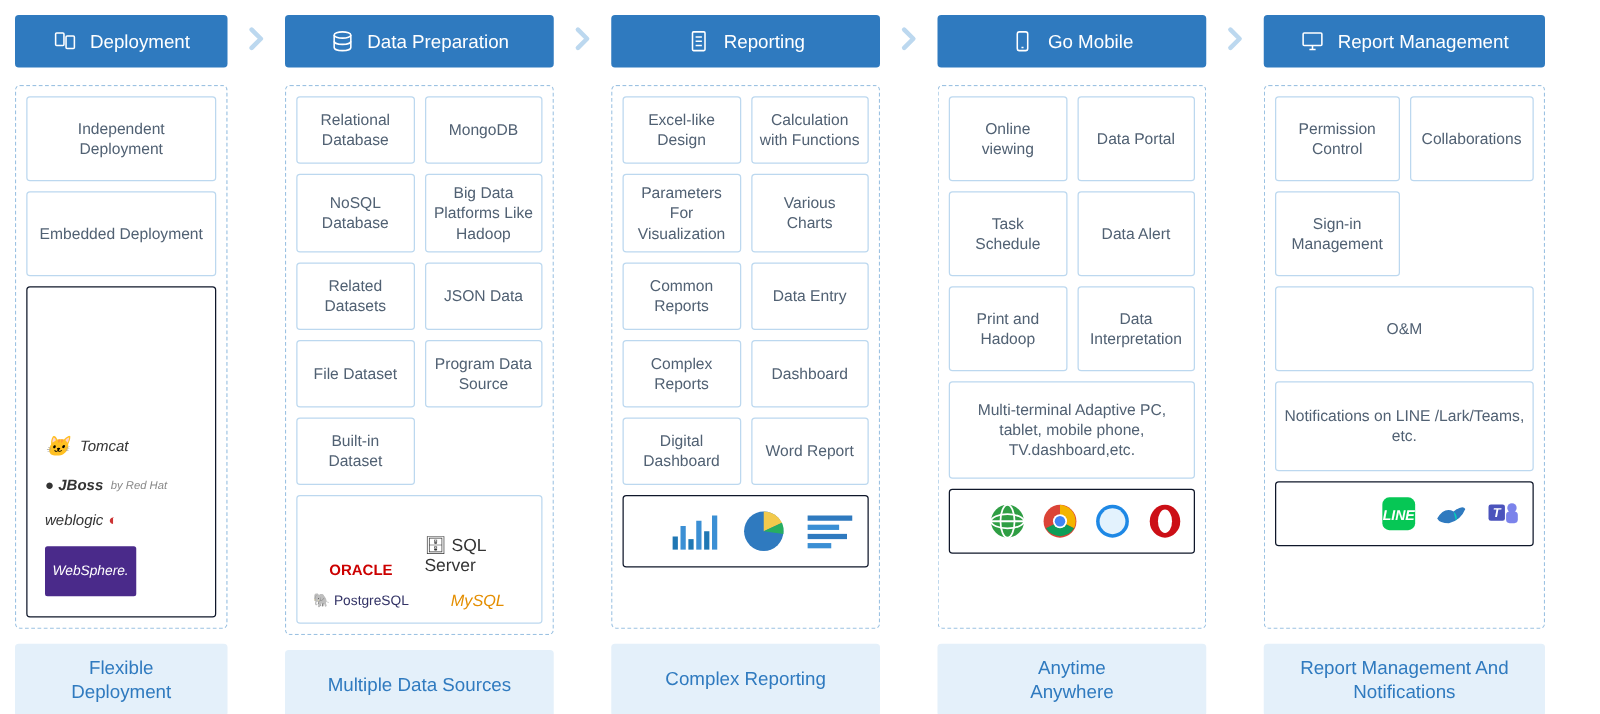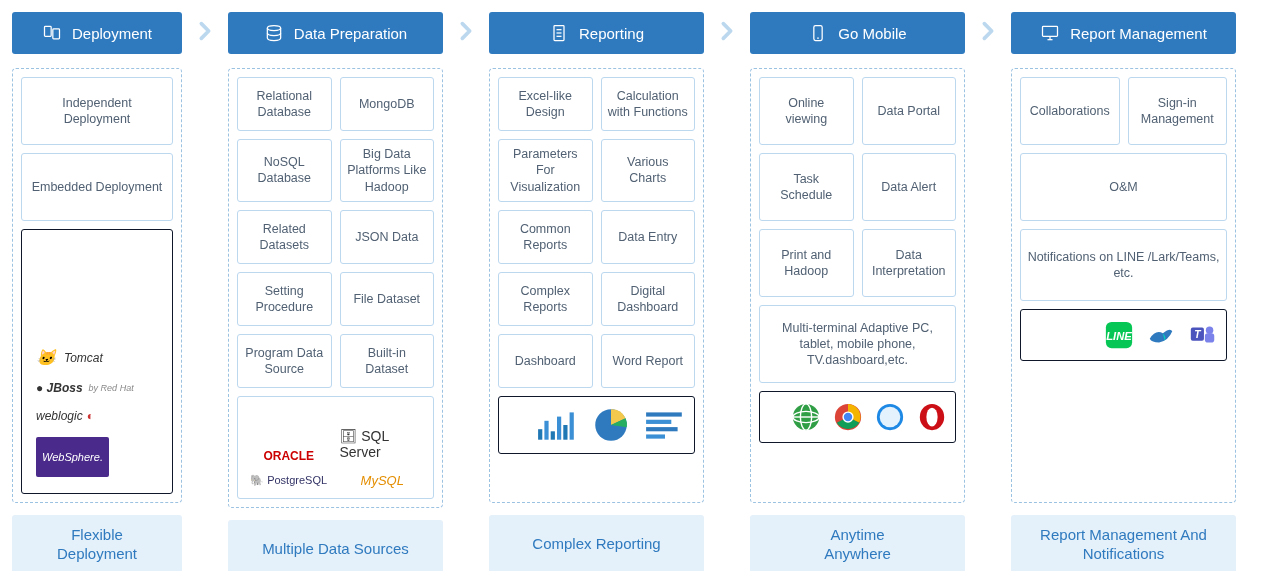--- a/index.html
+++ b/index.html
@@ -164,21 +164,20 @@
       <span>Data Preparation</span>
     </div>
     <div class="panel">
       <div class="grid2">
         <div class="card">Relational Database</div>
         <div class="card">MongoDB</div>
         <div class="card">NoSQL Database</div>
         <div class="card">Big Data Platforms Like Hadoop</div>
         <div class="card">Related Datasets</div>
         <div class="card">JSON Data</div>
-        <div class="card">Setting Procedure</div>
         <div class="card">File Dataset</div>
         <div class="card">Program Data Source</div>
         <div class="card">Built-in Dataset</div>
       </div>
       <div class="dblogos">
         <span class="db-oracle">ORACLE</span>
         <span class="db-sql">🗄 SQL Server</span>
         <span class="db-pg">🐘 PostgreSQL</span>
         <span class="db-mysql">MySQL</span>
       </div>
@@ -206,22 +205,22 @@
     </div>
     <div class="panel">
       <div class="grid2">
         <div class="card">Excel-like Design</div>
         <div class="card">Calculation with Functions</div>
         <div class="card">Parameters For Visualization</div>
         <div class="card">Various Charts</div>
         <div class="card">Common Reports</div>
         <div class="card">Data Entry</div>
         <div class="card">Complex Reports</div>
+        <div class="card">Dashboard</div>
         <div class="card">Digital Dashboard</div>
-        <div class="card">Dashboard</div>
         <div class="card">Word Report</div>
       </div>
       <div class="chartbox">
         <svg class="mini" viewBox="0 0 40 32">
           <rect x="2" y="20" width="4" height="10" fill="#1f77b4"></rect>
             <rect x="8" y="12" width="4" height="18" fill="#3b8fd4"></rect>
           <rect x="14" y="22" width="4" height="8" fill="#1f77b4"></rect>
             <rect x="20" y="8" width="4" height="22" fill="#3b8fd4"></rect>
           <rect x="26" y="16" width="4" height="14" fill="#1f77b4"></rect>
             <rect x="32" y="4" width="4" height="26" fill="#3b8fd4"></rect>
@@ -312,20 +311,21 @@
         <svg viewBox="0 0 24 24">
             <rect x="3" y="4" width="18" height="12" rx="1"></rect>
             <line x1="9" y1="20" x2="15" y2="20"></line>
             <line x1="12" y1="16" x2="12" y2="20"></line>
           </svg>
       </span>
       <span>Report Management</span>
     </div>
     <div class="panel">
       <div class="grid2">
+        <div class="card tall">Permission Control</div>
         <div class="card tall">Collaborations</div>
         <div class="card tall">Sign-in Management</div>
         <div class="card wide tall">O&amp;M</div>
         <div class="card wide" style="min-height:72px">Notifications on LINE /Lark/Teams, etc.</div>
       </div>
       <div class="notifs">
         <svg viewBox="0 0 32 32">
             <rect x="2" y="2" width="28" height="28" rx="6" fill="#06c755"></rect>
             <text x="16" y="21" text-anchor="middle" fill="#fff" font-size="12" font-weight="bold" font-family="Arial">LINE</text>
           </svg>

